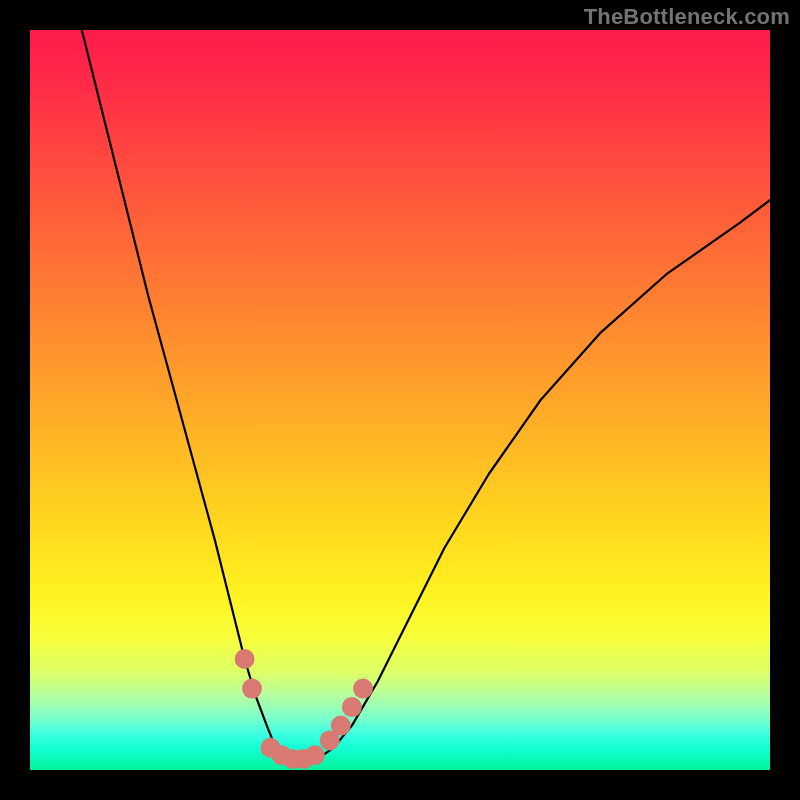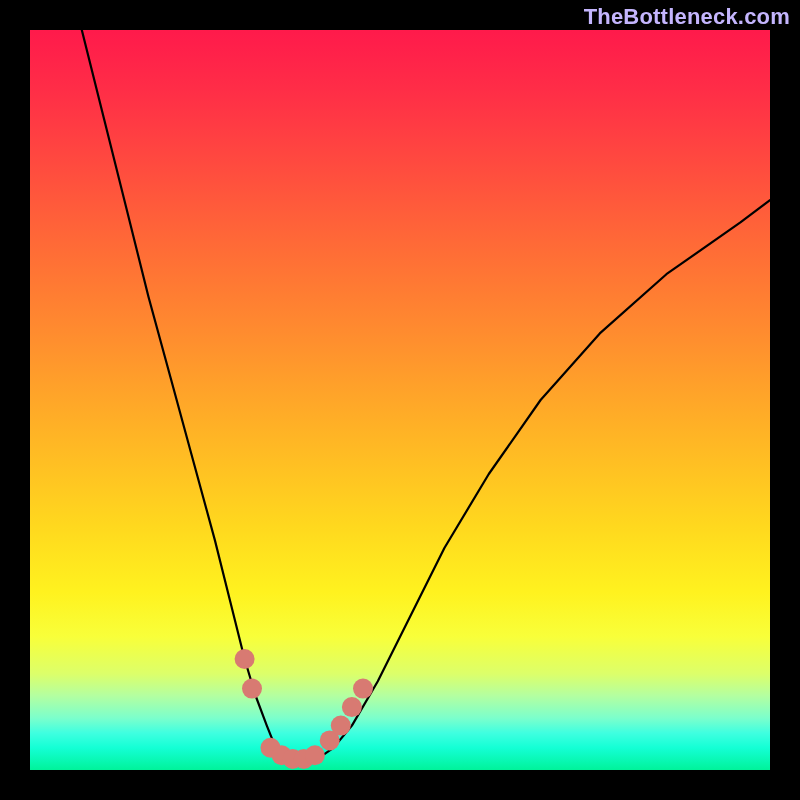--- a/index.html
+++ b/index.html
@@ -46,21 +46,21 @@
       #7bffcc 93%,
       #3fffe0 95%,
       #14ffd5 97%,
       #00f39a 100%
     );
   }
   .watermark {
     position: absolute;
     top: 4px;
     right: 10px;
-    color: #c4b5fd;
+    color: #737373;
     font-size: 22px;
     font-weight: 600;
     letter-spacing: 0.2px;
     z-index: 10;
     font-family: Arial, Helvetica, sans-serif;
   }
   svg.curve {
     position: absolute;
     left: 0; top: 0;
     width: 740px;

